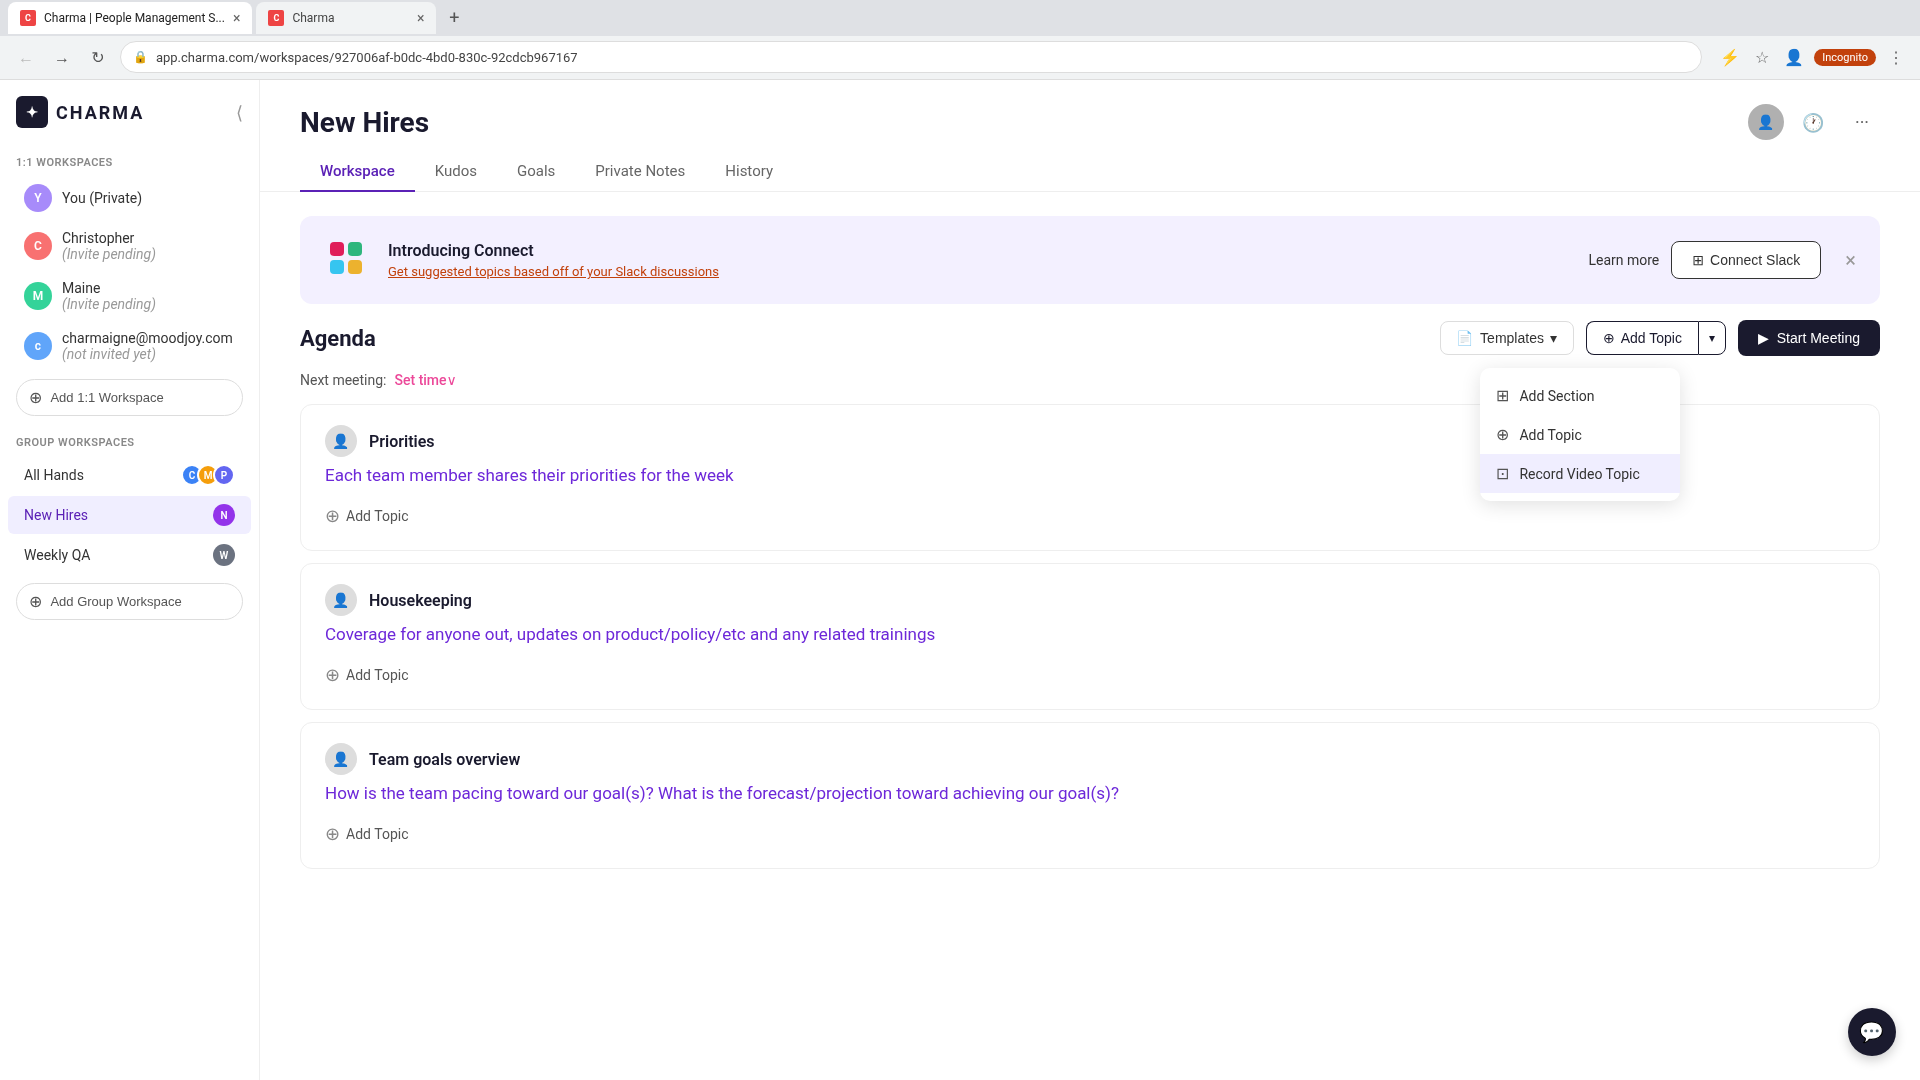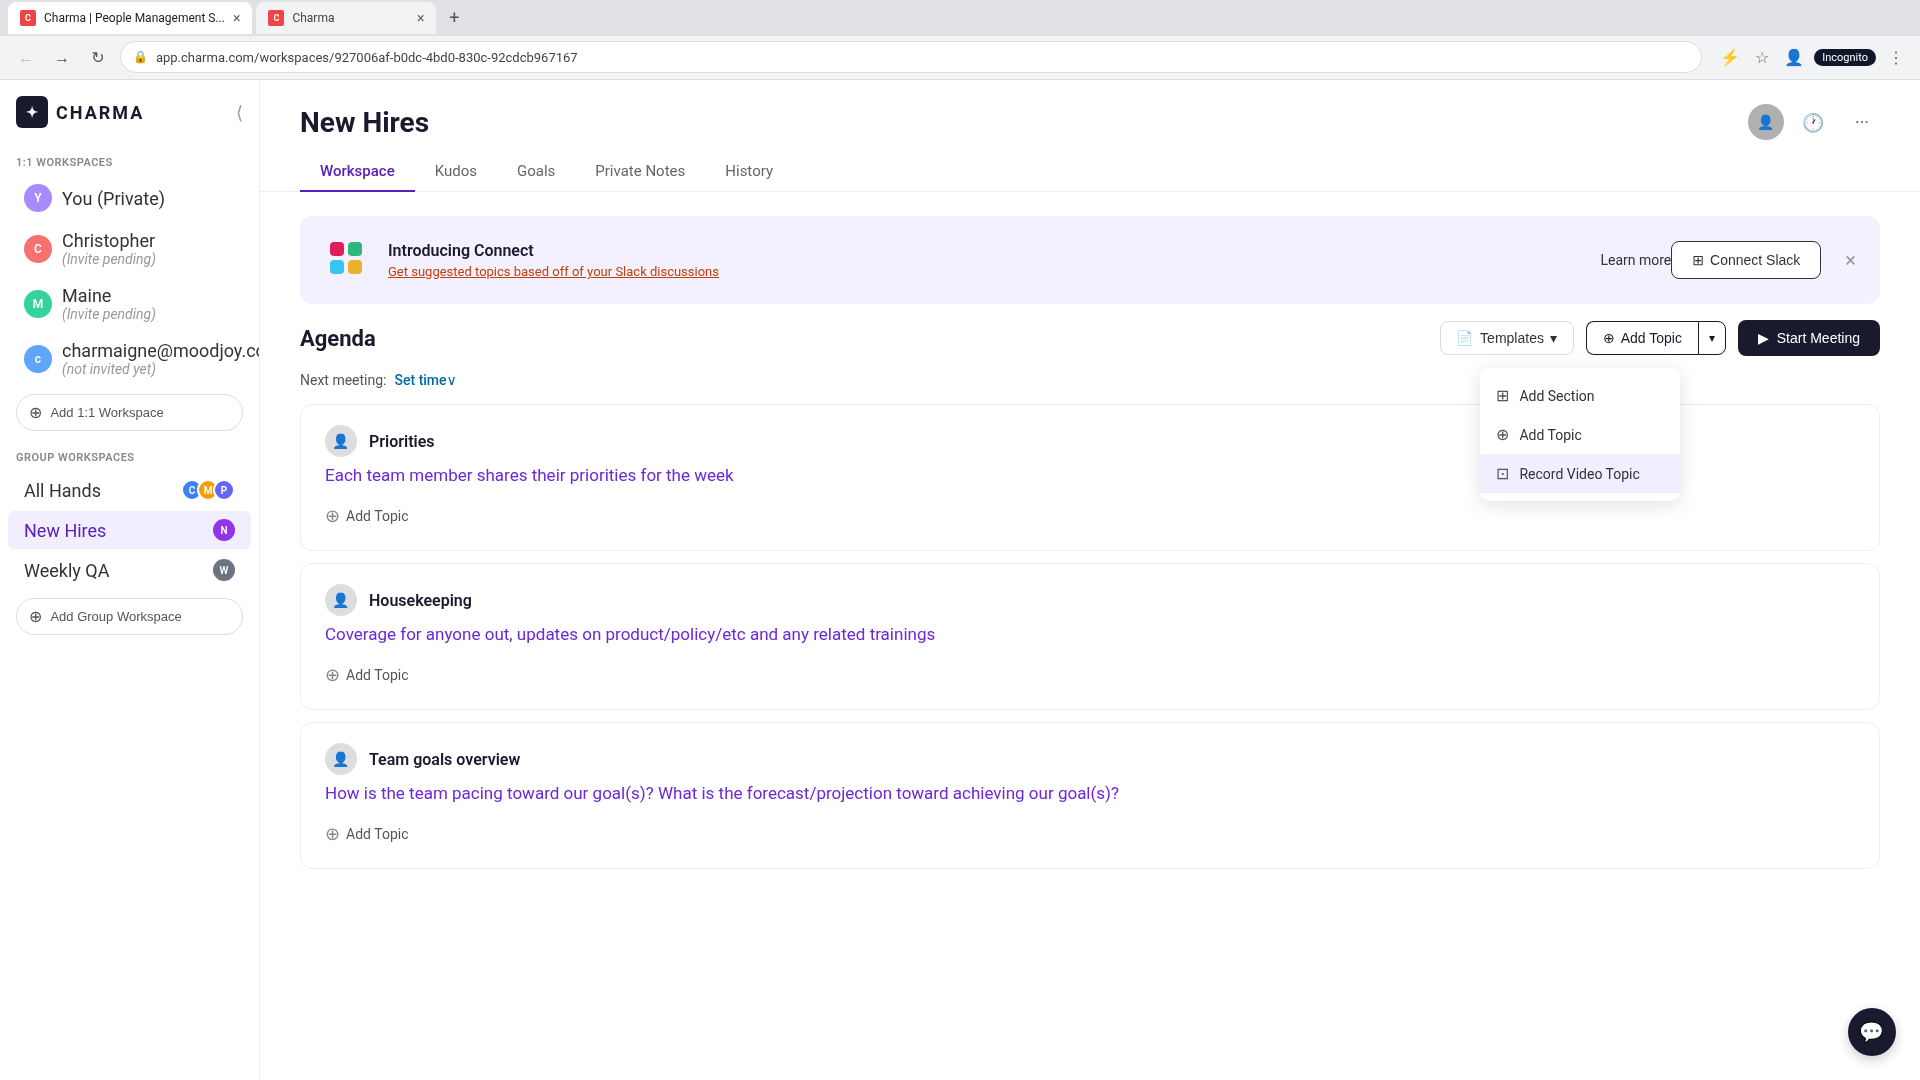--- a/index.html
+++ b/index.html
@@ -77,21 +77,21 @@
       align-items: center;
       padding: 0 12px;
       font-size: 13px;
       color: #444;
       border: 1px solid #ddd;
       gap: 8px;
     }
     .address-icon { color: #888; font-size: 12px; }
     .browser-actions { display: flex; gap: 8px; align-items: center; margin-left: 8px; }
     .browser-action-btn { color: #666; font-size: 16px; cursor: pointer; width: 24px; height: 24px; display: flex; align-items: center; justify-content: center; }
-    .incognito-badge { background: #0f172a; color: #fff; font-size: 11px; padding: 2px 8px; border-radius: 12px; }
+    .incognito-badge { background: #c2410c; color: #fff; font-size: 11px; padding: 2px 8px; border-radius: 12px; }
 
     
     .app-container {
       display: flex;
       flex: 1;
       overflow: hidden;
     }
 
     
     .sidebar {
@@ -169,21 +169,21 @@
     .avatar-maine { background: #34d399; }
     .avatar-charmaigne { background: #60a5fa; }
     .avatar-newhires { background: #9333ea; }
     .avatar-allhands-c { background: #3b82f6; }
     .avatar-allhands-m { background: #f59e0b; }
     .avatar-allhands-p { background: #6366f1; }
     .avatar-weekly { background: #6b7280; }
 
     .sidebar-item-name {
       flex: 1;
-      font-size: 18px;
+      font-size: 14px;
     }
     .sidebar-item-sub {
       font-size: 14px;
       color: #999;
       font-style: italic;
     }
 
     .multi-avatar {
       display: flex;
       margin-left: auto;
@@ -296,20 +296,21 @@
       margin-bottom: 4px;
     }
     .banner-desc {
       font-size: 13px;
       color: #c2410c;
       text-decoration: underline;
     }
     .banner-actions {
       display: flex;
       align-items: center;
+      gap: 12px;
       flex-shrink: 0;
     }
     .learn-more-link {
       font-size: 14px;
       color: #333;
       cursor: pointer;
       text-decoration: none;
     }
     .connect-slack-btn {
       display: flex;
@@ -435,21 +436,21 @@
     
     .next-meeting-bar {
       padding: 4px 40px 16px;
       font-size: 14px;
       color: #555;
       display: flex;
       align-items: center;
       gap: 8px;
     }
     .next-meeting-link {
-      color: #0369a1;
+      color: #ec4899;
       cursor: pointer;
       display: flex;
       align-items: center;
       font-weight: 500;
     }
 
     
     .agenda-item {
       margin: 0 40px 12px;
       border: 1px solid #eee;

